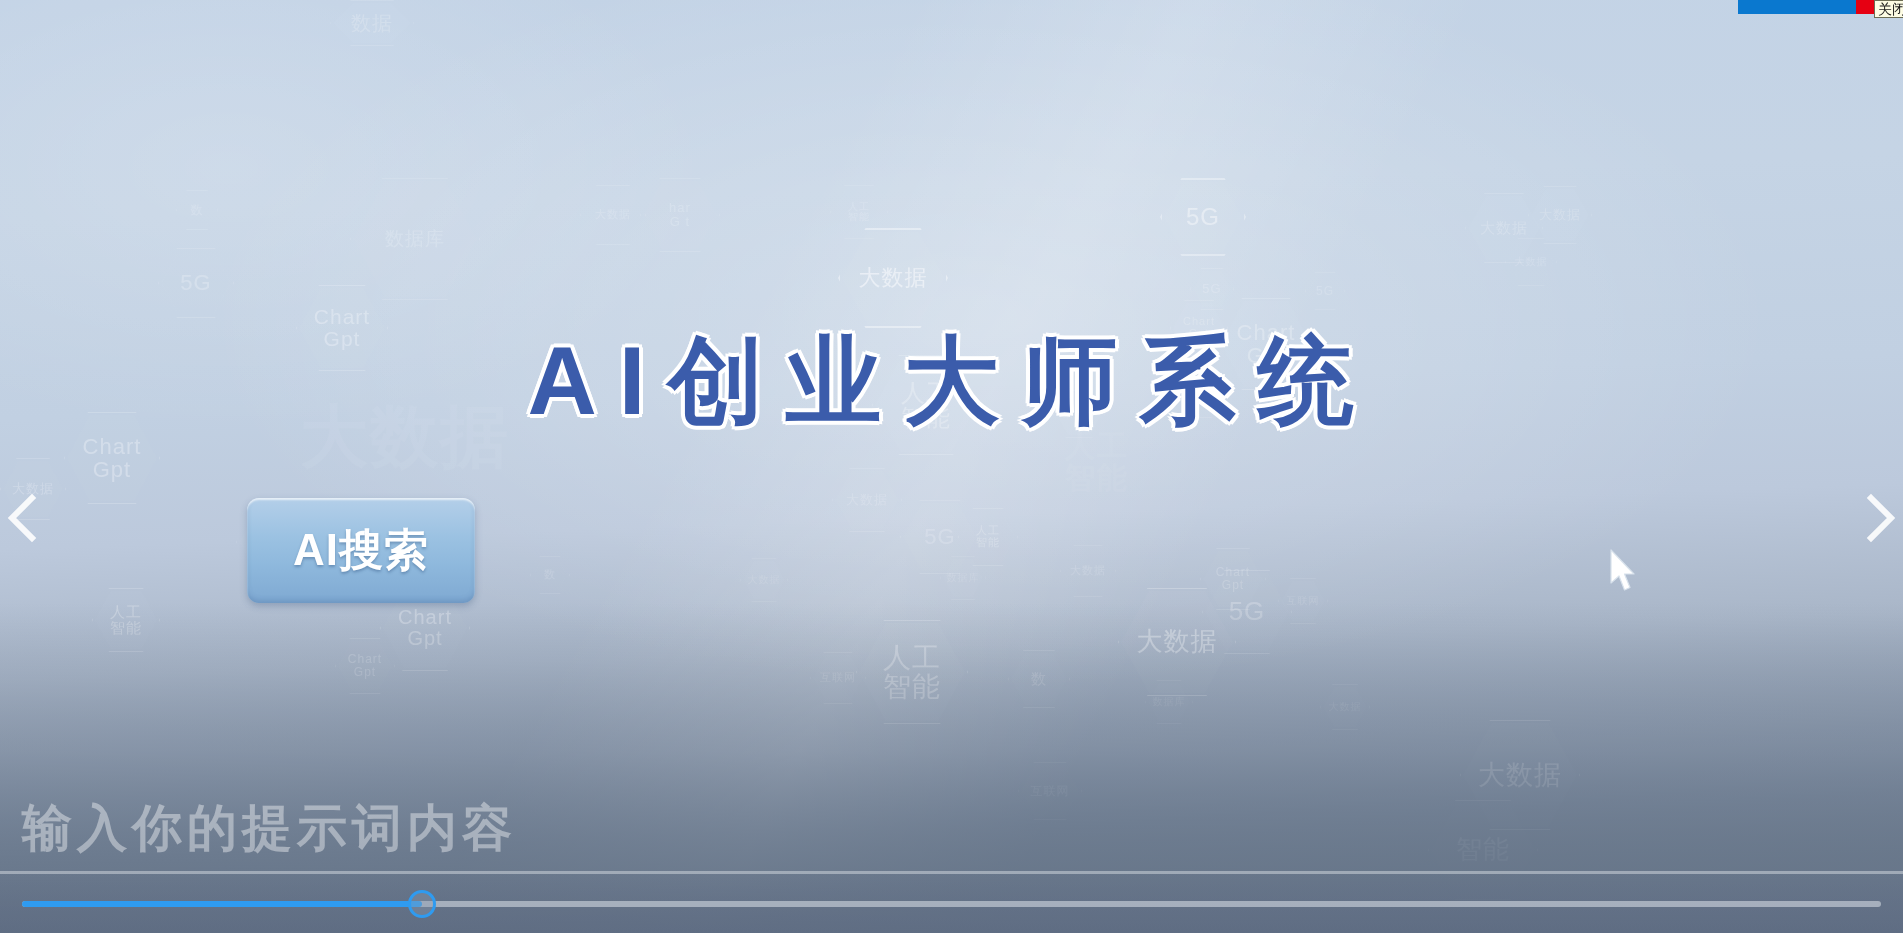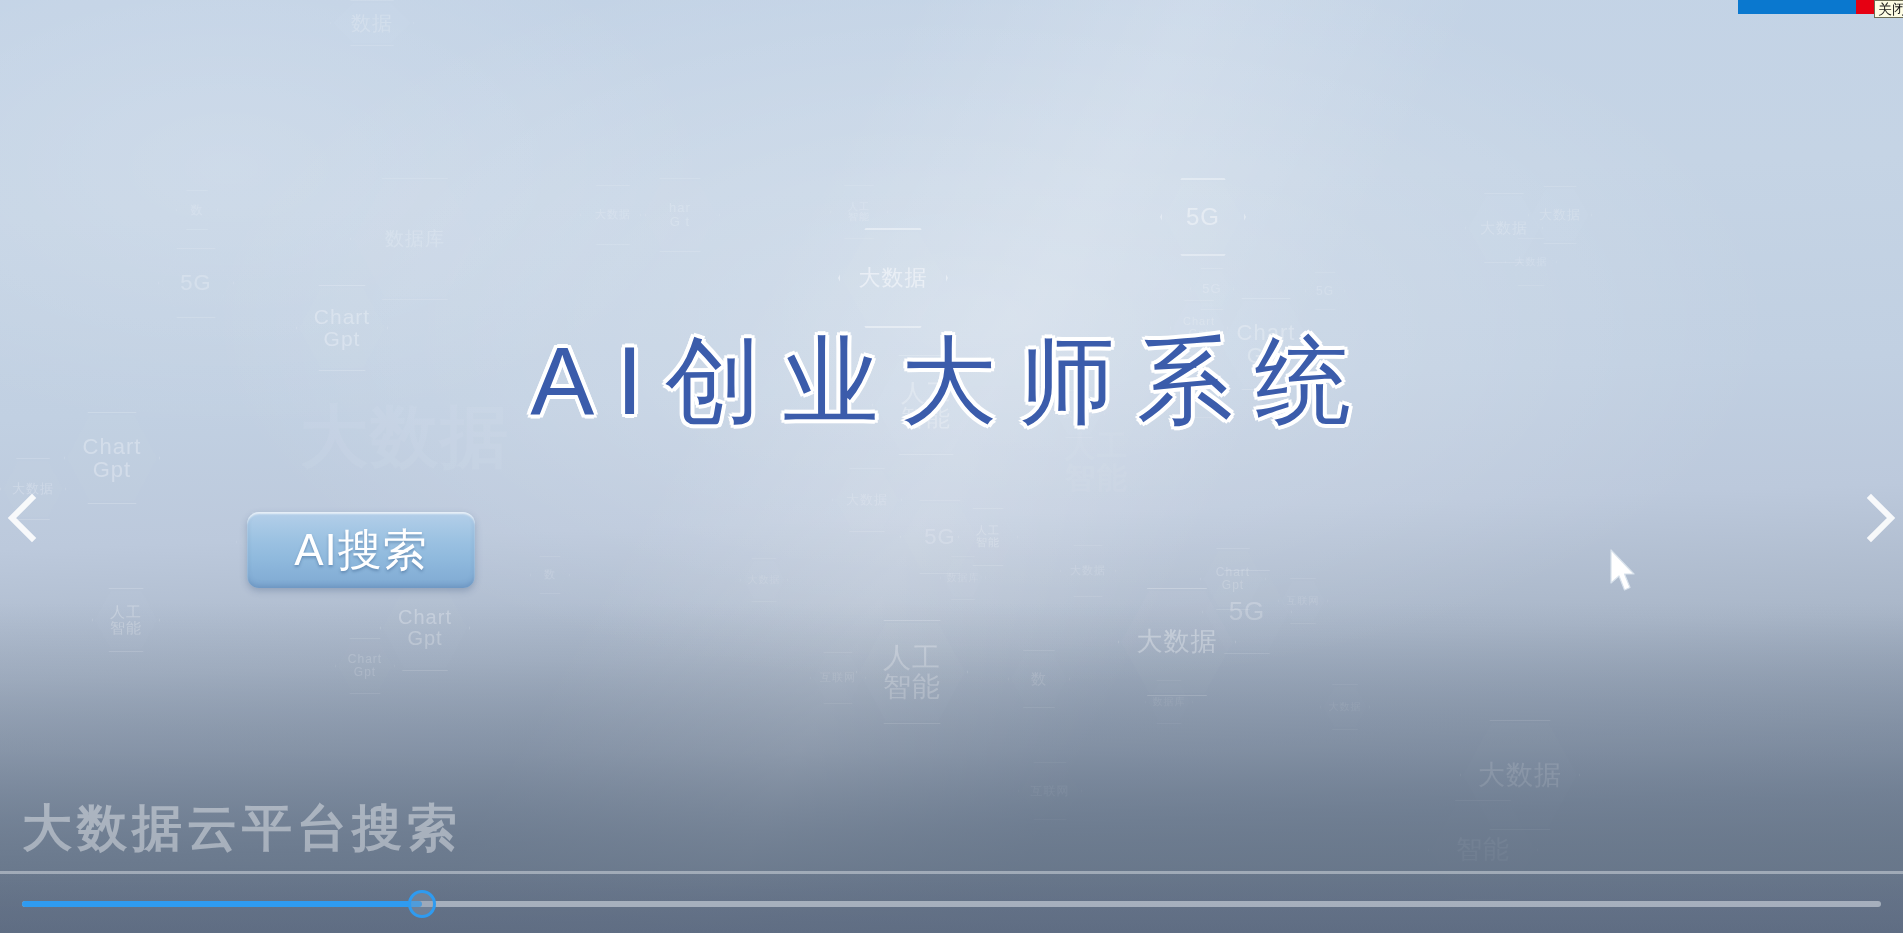--- a/index.html
+++ b/index.html
@@ -95,21 +95,21 @@
     pointer-events: none;
   }
 
   
   .hero-title {
     position: absolute;
     left: 0; right: 0;
     top: 318px;
     text-align: center;
     font-size: 96px;
-    font-weight: 400;
+    font-weight: 700;
     letter-spacing: 22px;
     color: #3b5cab;
     text-shadow:
       -3px -3px 0 #ffffff,  3px -3px 0 #ffffff,
       -3px  3px 0 #ffffff,  3px  3px 0 #ffffff,
       -4px  0   0 #ffffff,  4px  0   0 #ffffff,
        0   -4px 0 #ffffff,  0    4px 0 #ffffff;
     white-space: nowrap;
   }
 
@@ -137,32 +137,32 @@
     font-size: 45px;
     color: #2f5580;
     letter-spacing: 1px;
     outline: none;
     font-family: "Liberation Sans", "DejaVu Sans", sans-serif;
   }
   .search-input::placeholder { color: #2f5580; opacity: 1; }
 
   .ai-btn {
     flex: 0 0 228px;
-    height: 76px;
+    height: 105px;
     border-radius: 12px;
     border: none;
     cursor: pointer;
     background: linear-gradient(to bottom, #b4cfe9 0%, #9cc2e2 36%, #8fb9dd 62%, #7fa9d2 100%);
     box-shadow:
       inset 0 2px 2px rgba(255,255,255,0.70),
       inset 0 -3px 5px rgba(70,110,160,0.30),
       0 3px 7px rgba(45,75,115,0.28);
     color: #ffffff;
     font-size: 44px;
-    font-weight: 400;
+    font-weight: 700;
     letter-spacing: 1px;
     text-shadow: 0 2px 3px rgba(45,80,125,0.40);
     display: flex;
     align-items: center;
     justify-content: center;
     font-family: "Liberation Sans", "DejaVu Sans", sans-serif;
   }
 
   
   .nav-arrow {
@@ -370,21 +370,21 @@
     </span>
   </div>
   <div class="nav-arrow right">
     <span>
       <svg viewBox="0 0 44 56" aria-hidden="true">
         <polyline points="14,8 34,28 14,48" fill="none" stroke="#ffffff" stroke-width="6" stroke-linecap="square" stroke-linejoin="miter"></polyline>
       </svg>
     </span>
   </div>
 
-  <div class="bottom-caption">大数据云平台搜索</div>
+  <div class="bottom-caption">输入你的提示词内容</div>
 
   <div class="progress-wrap">
     <div class="track">
       <div class="track-fill" id="track-fill" style="width: 21.5%;"></div>
       <div class="track-knob" id="track-knob" style="left: 21.5%;"></div>
     </div>
   </div>
 
   <div class="topbar-strip"></div>
   <div class="topbar-redblock"></div>

